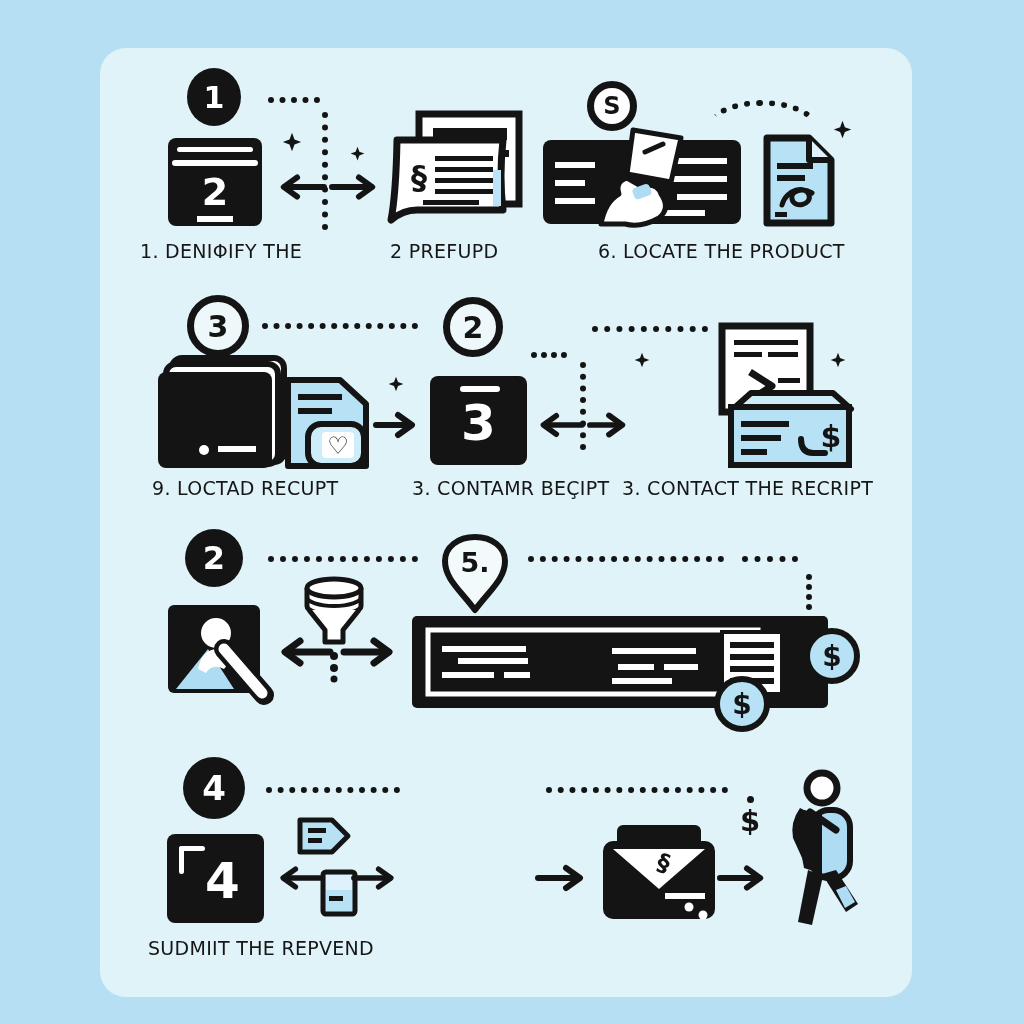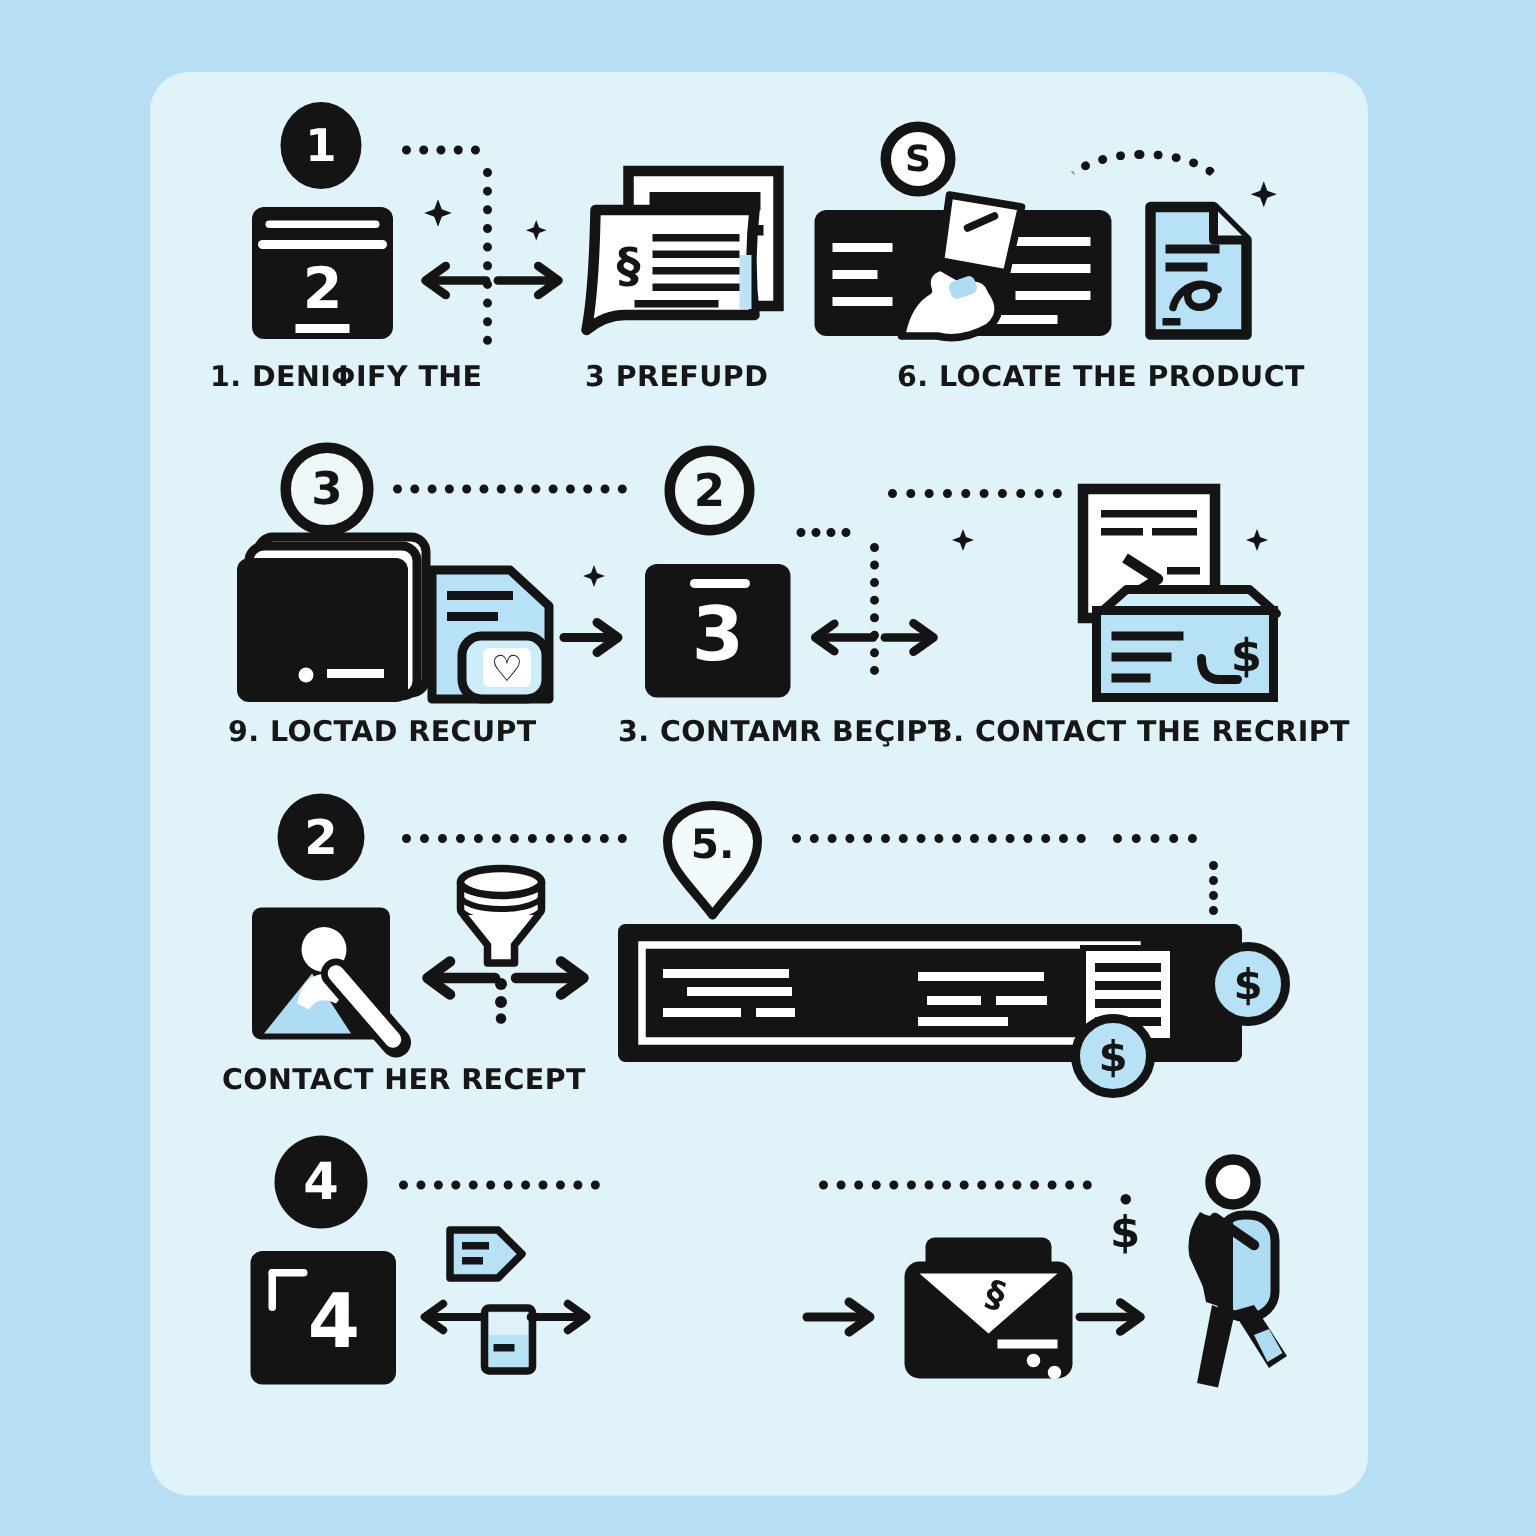--- a/index.html
+++ b/index.html
@@ -1,21 +1,21 @@
 <!DOCTYPE html>
 <html><head>
 <meta charset="utf-8">
 <style>
   html,body{margin:0;padding:0;background:#b7dff4;}
   #stage{position:relative;width:1024px;height:1024px;background:#b7dff4;overflow:hidden;
          font-family:"DejaVu Sans",sans-serif;}
   #panel{position:absolute;left:100px;top:48px;width:812px;height:949px;border-radius:26px;
          background:#e0f3f8;}
   .abs{position:absolute;}
-  .label{font-weight:700;font-size:19px;color:#161616;letter-spacing:.3px;white-space:nowrap;}
+  .label{font-weight:400;font-size:19px;color:#161616;letter-spacing:.3px;white-space:nowrap;}
   .badge-filled{background:#141414;color:#fff;border-radius:50%;display:flex;align-items:center;
                 justify-content:center;font-weight:800;}
   .badge-outline{background:#eef8fb;border:7px solid #141414;color:#141414;border-radius:50%;
                  display:flex;align-items:center;justify-content:center;font-weight:800;box-sizing:border-box;}
   .blackbox{background:#141414;border-radius:8px;color:#fff;}
   .wline{position:absolute;background:#fff;border-radius:3px;}
   .boxdigit{position:absolute;left:0;right:0;text-align:center;color:#fff;font-weight:800;}
   .underline{display:inline-block;border-bottom:6px solid #fff;padding:0 5px 2px 5px;}
   .dot-h{border-top:6px dotted #141414;height:0;}
   .dot-v{border-left:6px dotted #141414;width:0;}
@@ -83,21 +83,21 @@
       <text x="36" y="78" font-size="32">§</text>
       <rect x="52" y="46" width="58" height="5" fill="#141414"></rect>
       <rect x="52" y="57" width="58" height="5" fill="#141414"></rect>
       <rect x="52" y="68" width="58" height="5" fill="#141414"></rect>
       <rect x="52" y="79" width="58" height="5" fill="#141414"></rect>
       <rect x="40" y="90" width="56" height="5" fill="#141414"></rect>
     </svg>
   </div>
 
   <div class="abs label" style="left:140px;top:240px;">1. DENIΦIFY THE</div>
-  <div class="abs label" style="left:390px;top:240px;">3 PREFUPD</div>
+  <div class="abs label" style="left:390px;top:240px;">2 PREFUPD</div>
   <div class="abs label" style="left:598px;top:240px;">6. LOCATE THE PRODUCT</div>
 
   <div class="abs badge-outline" style="left:587px;top:81px;width:50px;height:50px;font-size:24px;background:#fff;">
       <span>S</span>
     </div>
 
   <div class="abs" style="left:541px;top:130px;">
     <svg width="205" height="98" viewBox="0 0 205 98">
       <rect x="2" y="10" width="198" height="84" rx="8" fill="#141414"></rect>
       <rect x="14" y="32" width="40" height="6" fill="#fff"></rect>
@@ -301,21 +301,20 @@
       <rect x="318" y="46" width="44" height="6" fill="#141414"></rect>
       <rect x="318" y="58" width="44" height="6" fill="#141414"></rect>
       <rect x="318" y="70" width="44" height="6" fill="#141414"></rect>
       <circle cx="330" cy="96" r="25" fill="#b7e2f5" stroke="#141414" stroke-width="6"></circle>
       <text x="330" y="106" font-size="28">$</text>
       <circle cx="420" cy="48" r="25" fill="#b7e2f5" stroke="#141414" stroke-width="6"></circle>
       <text x="420" y="58" font-size="28">$</text>
     </svg>
   </div>
 
-  <div class="abs label" style="left:148px;top:709px;">CONTACT HER RECEPT</div>
 
   <div class="abs badge-filled" style="left:183px;top:757px;width:62px;height:62px;font-size:34px;">
       <span>4</span>
     </div>
   <div class="abs dot-h" style="left:266px;top:787px;width:134px;"></div>
 
   <div class="abs blackbox" style="left:167px;top:834px;width:97px;height:89px;">
     <div class="wline" style="left:12px;top:12px;width:26px;height:5px;"></div>
     <div class="wline" style="left:12px;top:12px;width:5px;height:28px;"></div>
     <div class="boxdigit" style="top:18px;left:14px;font-size:50px;">4</div>
@@ -389,13 +388,14 @@
       <rect x="42" y="40" width="38" height="68" rx="17" fill="#aedcf2" stroke="#141414" stroke-width="6"></rect>
       <path d="M34 40 Q27 70 34 98 L52 104 L52 44 Z" fill="#141414"></path>
       <path d="M40 42 L66 60" stroke="#141414" stroke-width="7" stroke-linecap="round"></path>
       <circle cx="52" cy="18" r="15" fill="#fff" stroke="#141414" stroke-width="7"></circle>
       <path d="M38 100 L28 152 L42 155 L53 106 Z" fill="#141414"></path>
       <path d="M52 104 L76 142 L88 134 L66 100 Z" fill="#141414"></path>
       <path d="M66 120 L75 138 L85 132 L76 116 Z" fill="#aedcf2"></path>
     </svg>
   </div>
 
+  <div class="abs label" style="left:148px;top:937px;">SUDMIIT THE REPVEND</div>
 </div>
 
 </body></html>

